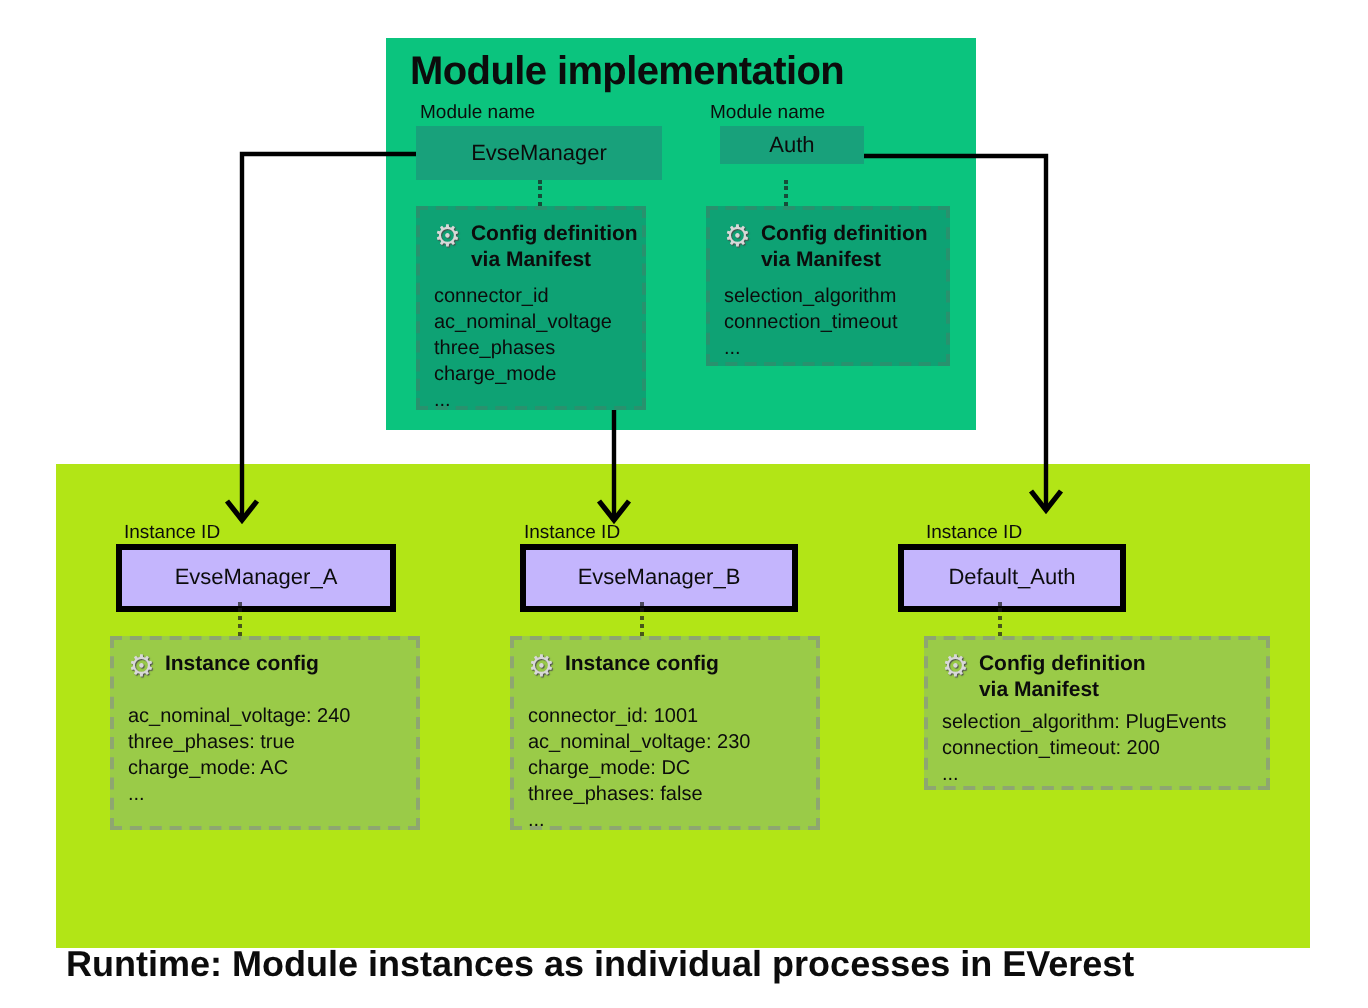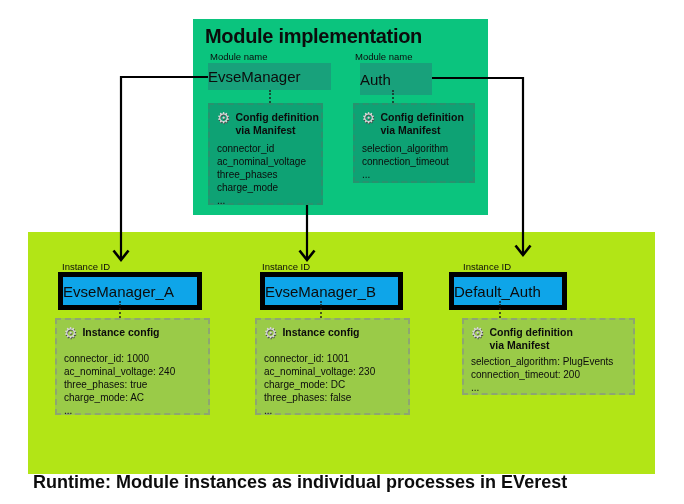--- a/index.html
+++ b/index.html
@@ -3,24 +3,24 @@
 <meta charset="utf-8">
 <style>
   html,body{margin:0;padding:0;background:#ffffff;}
   #canvas{position:relative;width:684px;height:504px;background:#ffffff;overflow:hidden;
           font-family:"Liberation Sans",sans-serif;color:#0c0c0c;}
   .abs{position:absolute;}
   .panel-top{background:#0bc47e;}
   .panel-runtime{background:#b2e516;}
   .panel-title{font-size:20px;font-weight:bold;letter-spacing:-0.3px;white-space:nowrap;}
   .tiny-label{font-size:9.5px;white-space:nowrap;}
-  .name-box{display:flex;align-items:center;
-            font-size:15px;white-space:nowrap;}
+  .name-box{display:flex;align-items:center;justify-content:center;
+            font-size:11px;white-space:nowrap;}
   .name-box.module{background:#18a17b;}
-  .name-box.instance{background:#0ea5e9;border:5px solid #000000;}
+  .name-box.instance{background:#c4b5fd;border:3px solid #000000;}
   .cfg{box-sizing:border-box;padding:6px 7px;}
   .cfg.module-cfg{background:#0ea274;border:2px dashed #28926e;}
   .cfg.instance-cfg{background:#9acb48;border:2px dashed #8ea671;}
   .cfg-head{display:flex;align-items:flex-start;gap:5px;}
   .gear{font-family:"DejaVu Sans",sans-serif;font-size:15px;line-height:14px;
         color:#d8d8d8;text-shadow:0.5px 0.5px 0.6px #4a4a4a;flex:0 0 auto;}
   .cfg-title{font-size:10.5px;font-weight:bold;line-height:13px;white-space:nowrap;}
   .cfg-items{font-size:10px;line-height:13px;white-space:nowrap;}
   .cfg-items.gap-big{margin-top:12px;}
   .cfg-items.gap-small{margin-top:5px;}
@@ -54,21 +54,21 @@
     <div class="cfg-items gap-small">
       <div>connector_id</div>
       <div>ac_nominal_voltage</div>
       <div>three_phases</div>
       <div>charge_mode</div>
       <div>...</div>
     </div>
   </div>
 
   <div class="abs tiny-label" style="left:355px;top:51px;">Module name</div>
-  <div class="abs name-box module" style="left:360px;top:63px;width:72px;height:32px;">
+  <div class="abs name-box module" style="left:360px;top:63px;width:72px;height:19px;">
     <span>Auth</span>
   </div>
   <div class="abs dotted-conn" style="left:392px;top:90px;height:13px;"></div>
 
   <div class="abs cfg module-cfg" style="left:353px;top:103px;width:122px;height:80px;">
     <div class="cfg-head">
       <span class="gear">⚙</span>
       <div>
         <div class="cfg-title">Config definition</div>
         <div class="cfg-title">via Manifest</div>
@@ -89,21 +89,20 @@
   </div>
   <div class="abs dotted-conn" style="left:119px;top:301px;height:17px;"></div>
   <div class="abs cfg instance-cfg" style="left:55px;top:318px;width:155px;height:97px;">
     <div class="cfg-head">
       <span class="gear">⚙</span>
       <div>
         <div class="cfg-title">Instance config</div>
       </div>
     </div>
     <div class="cfg-items gap-big">
-      <div>connector_id: 1000</div>
       <div>ac_nominal_voltage: 240</div>
       <div>three_phases: true</div>
       <div>charge_mode: AC</div>
       <div>...</div>
     </div>
   </div>
 
   <div class="abs tiny-label" style="left:262px;top:261px;">Instance ID</div>
   <div class="abs name-box instance" style="left:260px;top:272px;width:133px;height:28px;">
     <span>EvseManager_B</span>

